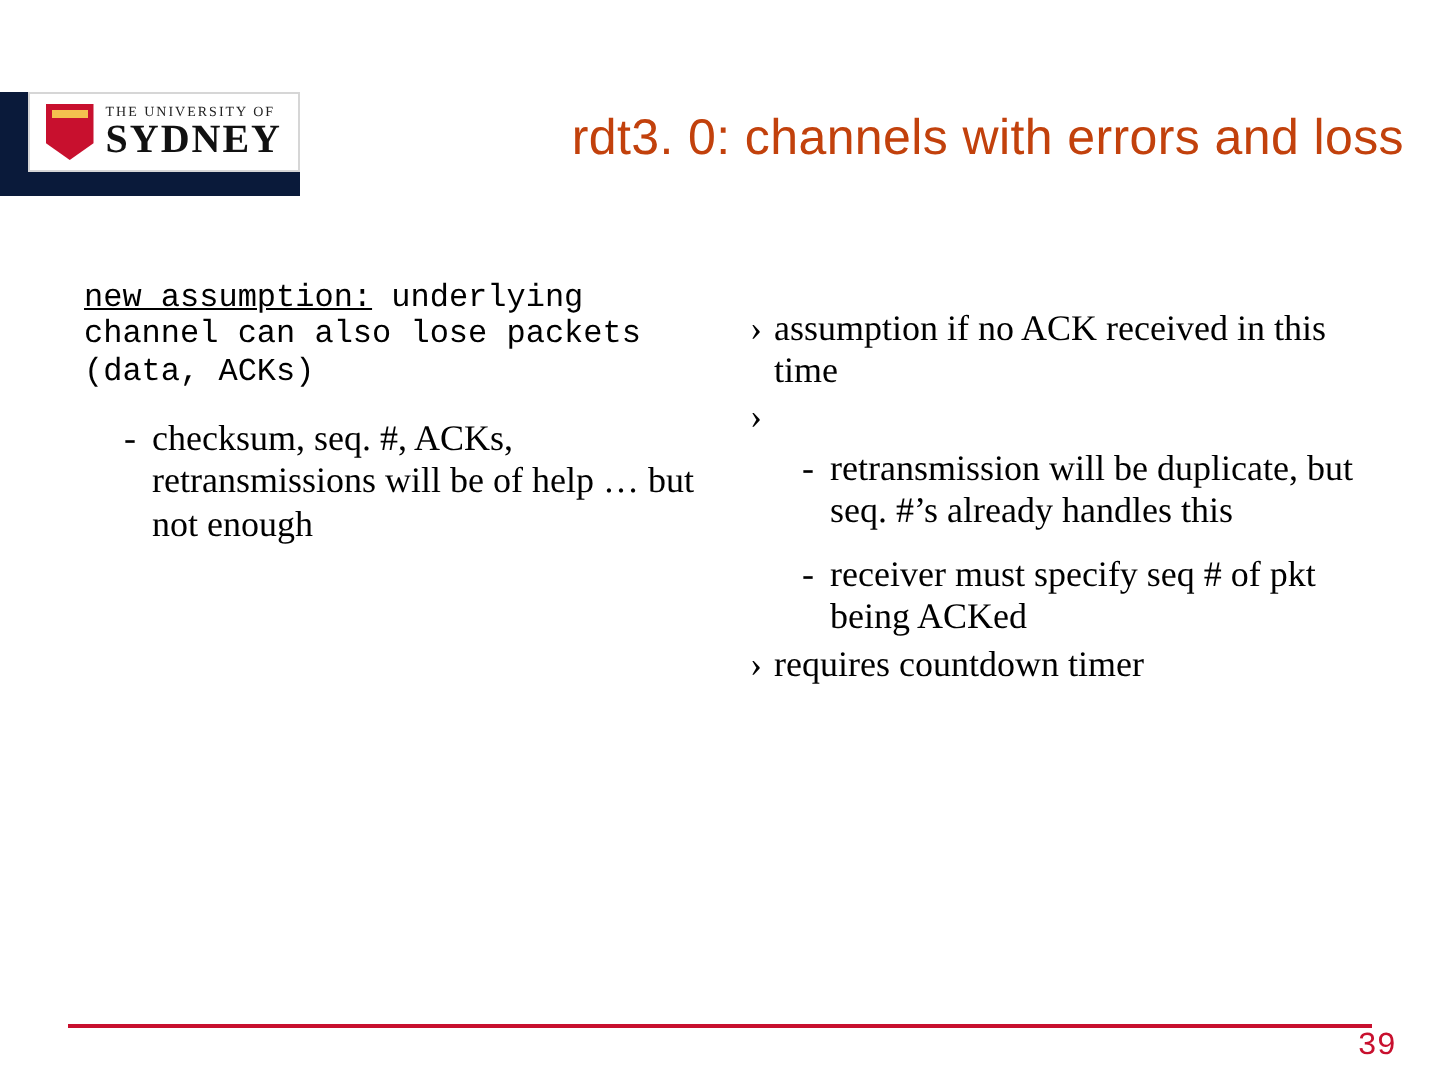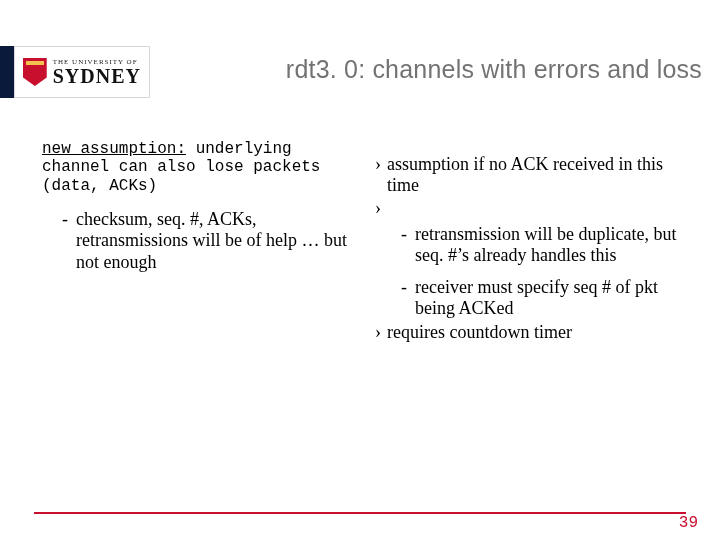--- a/index.html
+++ b/index.html
@@ -2,42 +2,42 @@
 <html><head>
 <meta charset="utf-8">
 <style>
   * { margin: 0; padding: 0; box-sizing: border-box; }
   html, body { width: 720px; height: 540px; font-family: Georgia, 'Times New Roman', serif; color: #000; background: #fff; }
   .slide { width: 720px; height: 540px; position: relative; overflow: hidden; }
 
   
   .header { position: relative; height: 100px; }
   .logo-box {
-    position: absolute; left: 14px; top: 46px; width: 136px; height: 52px;
+    position: absolute; left: 14px; top: 46px; width: 136px; height: 40px;
     background: #fff; border: 1px solid #d6d6d6; display: flex; align-items: center; gap: 6px;
     padding: 4px 8px;
   }
   .shield {
     width: 24px; height: 28px; background: #c8102e;
     clip-path: polygon(0 0, 100% 0, 100% 70%, 50% 100%, 0 70%);
     position: relative;
   }
   .shield::after{
     content:""; position:absolute; top:3px; left:3px; right:3px; height:4px; background:#f4c04f;
   }
   .logo-text { display:flex; flex-direction:column; line-height:1; font-family: 'Times New Roman', Georgia, serif; }
   .logo-top { font-size:7px; letter-spacing:1px; color:#222; }
   .logo-main { font-size:20px; letter-spacing:1px; font-weight:600; color:#111; }
   .logo-box { z-index: 2; }
   
   .navy-cover { position:absolute; left:0; top:46px; width:720px; height:52px; background:#0a1a3a; z-index:0; }
   .white-strip { position:absolute; left:150px; top:46px; right:0; height:52px; background:#fff; z-index:1; }
   .title2 {
     position:absolute; left:0; right:18px; top:55px; text-align:right;
-    font-family: Arial, Helvetica, sans-serif; font-size:25px; color:#737373; z-index:3; letter-spacing:0.2px;
+    font-family: Arial, Helvetica, sans-serif; font-size:25px; color:#c2410c; z-index:3; letter-spacing:0.2px;
   }
 
   
   .body { position:absolute; top:140px; left:42px; right:34px; bottom:40px; display:flex; gap:10px; }
   .col { flex:1 1 50%; }
   .lead { font-size:16px; line-height:1.15; font-family: Liberation Mono, monospace; }
   .lead .uline { text-decoration: underline; }
   .sub { margin-top:14px; padding-left:20px; font-size:18px; line-height:1.18; }
   .sub .dash { display:flex; gap:8px; margin-bottom:2px; }
   .sub .dash .b { flex:0 0 auto; }

